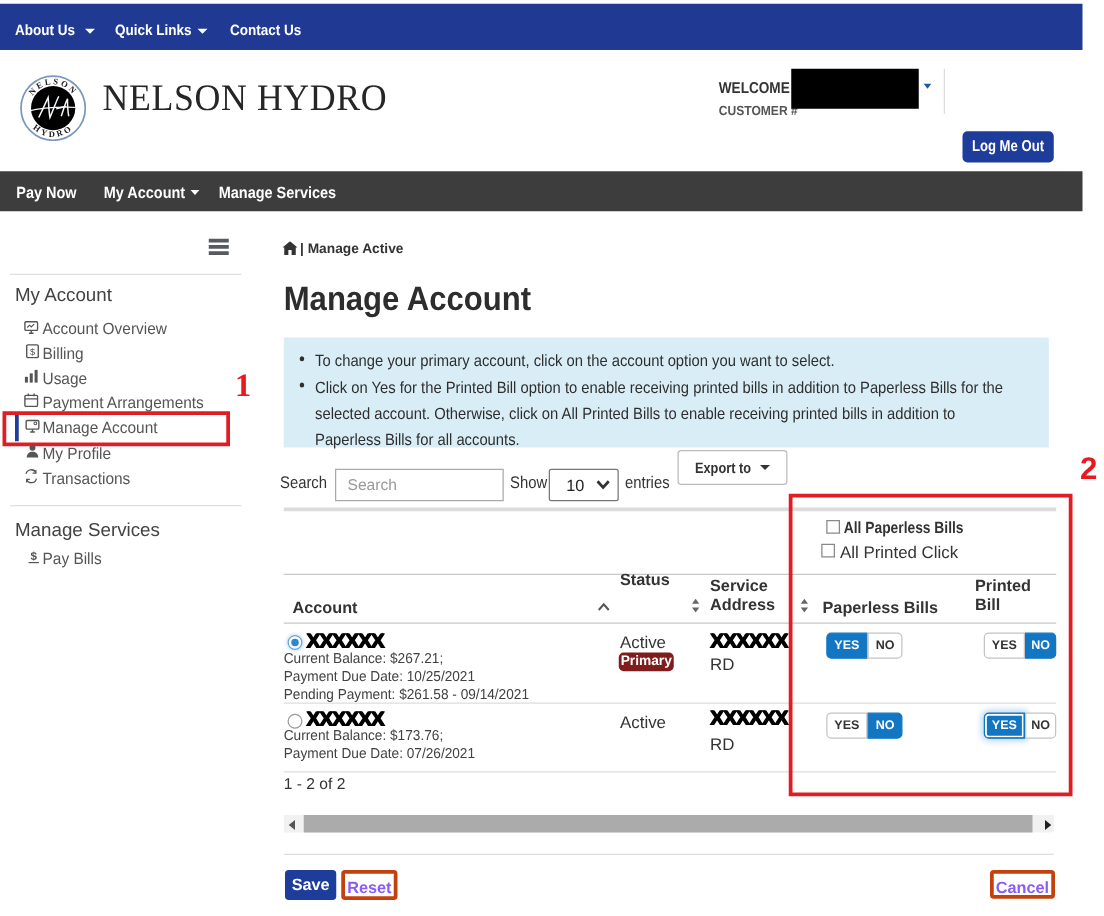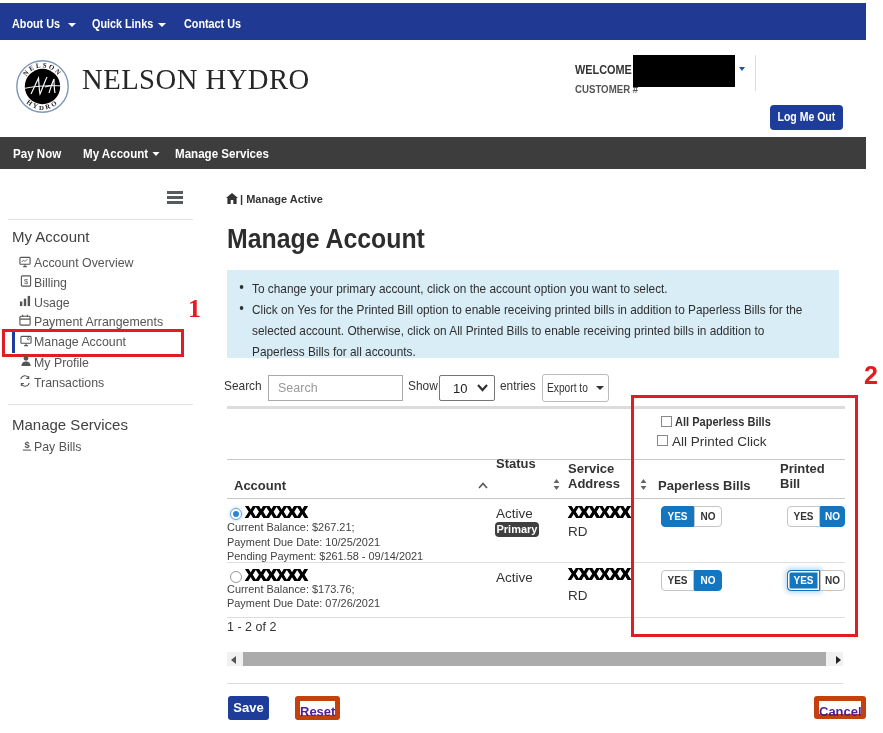--- a/index.html
+++ b/index.html
@@ -41,42 +41,42 @@
   .crumb { left:240px; top:193px; font-size:11px; font-weight:bold; color:#333; }
   .h1 { left:227px; top:224px; font-size:27px; font-weight:bold; color:#2d2d2d; transform:scaleX(.92); transform-origin:0 0; }
 
   .infobox { left:227px; top:270px; width:612px; height:88px; background:#d9edf7; }
   .irow { position:absolute; left:0; padding-left:27.5px; color:#2e2e2e; font-size:13px; white-space:nowrap; transform:scaleX(.91); transform-origin:0 0; }
   .bu { position:absolute; left:14px; top:4.5px; width:4px; height:4px; border-radius:50%; background:#2e2e2e; text-decoration:none; }
 
   .lbl { font-size:13.5px; color:#333; }
   .searchbox { left:268px; top:375px; width:135px; height:26px; border:1px solid #aaa; font-size:12.5px; color:#999; padding-left:9px; line-height:24px; }
   .selbox { left:439px; top:375px; width:56px; height:26px; border:1px solid #767676; border-radius:2px; font-size:13px; color:#222; }
-  .exportbtn { left:542px; top:374px; width:67px; height:28px; border:1px solid #bbb; border-radius:3px; font-size:12px; font-weight:normal; color:#333; text-align:center; line-height:26px; }
+  .exportbtn { left:542px; top:360px; width:88px; height:28px; border:1px solid #bbb; border-radius:3px; font-size:12px; font-weight:bold; color:#333; text-align:center; line-height:26px; }
 
   .grayline { left:227px; top:406px; width:618px; height:3px; background:#dcdcdc; }
 
   .cb { width:11px; height:11px; border:1px solid #888; background:#fff; }
   .th { font-size:13px; font-weight:bold; color:#333; }
 
   .hline { background:#c8c8c8; height:1px; }
 
   .xxl { font-weight:bold; font-size:17px; color:#000; letter-spacing:-1px; text-shadow:0.6px 0 #000, -0.6px 0 #000; }
   .small { font-size:11.5px; color:#424242; transform:scaleX(.95); transform-origin:0 0; }
-  .badge { background:#404040; color:#fff; font-size:11px; font-weight:bold; border-radius:4px; text-align:center; }
+  .badge { background:#7f1d1d; color:#fff; font-size:11px; font-weight:bold; border-radius:4px; text-align:center; }
 
   .tog { height:21px; font-size:10px; font-weight:bold; text-align:center; line-height:19px; }
   .tog.on { background:#1276c3; color:#fff; border:1px solid #1276c3; }
   .tog.off { background:#fff; color:#333; border:1px solid #c4c4c4; }
   .rl { border-radius:4px 0 0 4px; }
   .rr { border-radius:0 4px 4px 0; }
 
   .btn { font-size:13px; font-weight:bold; text-align:center; border-radius:3px; }
   .btn.blue { background:#1e3d9b; color:#fff; }
-  .btn.white { background:#fff; color:#4c1d95; border:5px solid #c2410c;margin-left:22px; }
+  .btn.white { background:#fff; color:#8b5cf6; border:3px solid #c2410c; }
 </style>
 </head>
 <body>
 <div id="page">
 
   <div class="abs topbar">
     <span style="left:12px;">About Us</span>
     <i class="caret abs" style="left:63px; top:20px;"></i>
     <span style="left:92px;">Quick Links</span>
     <i class="caret abs" style="left:153px; top:20px;"></i>

